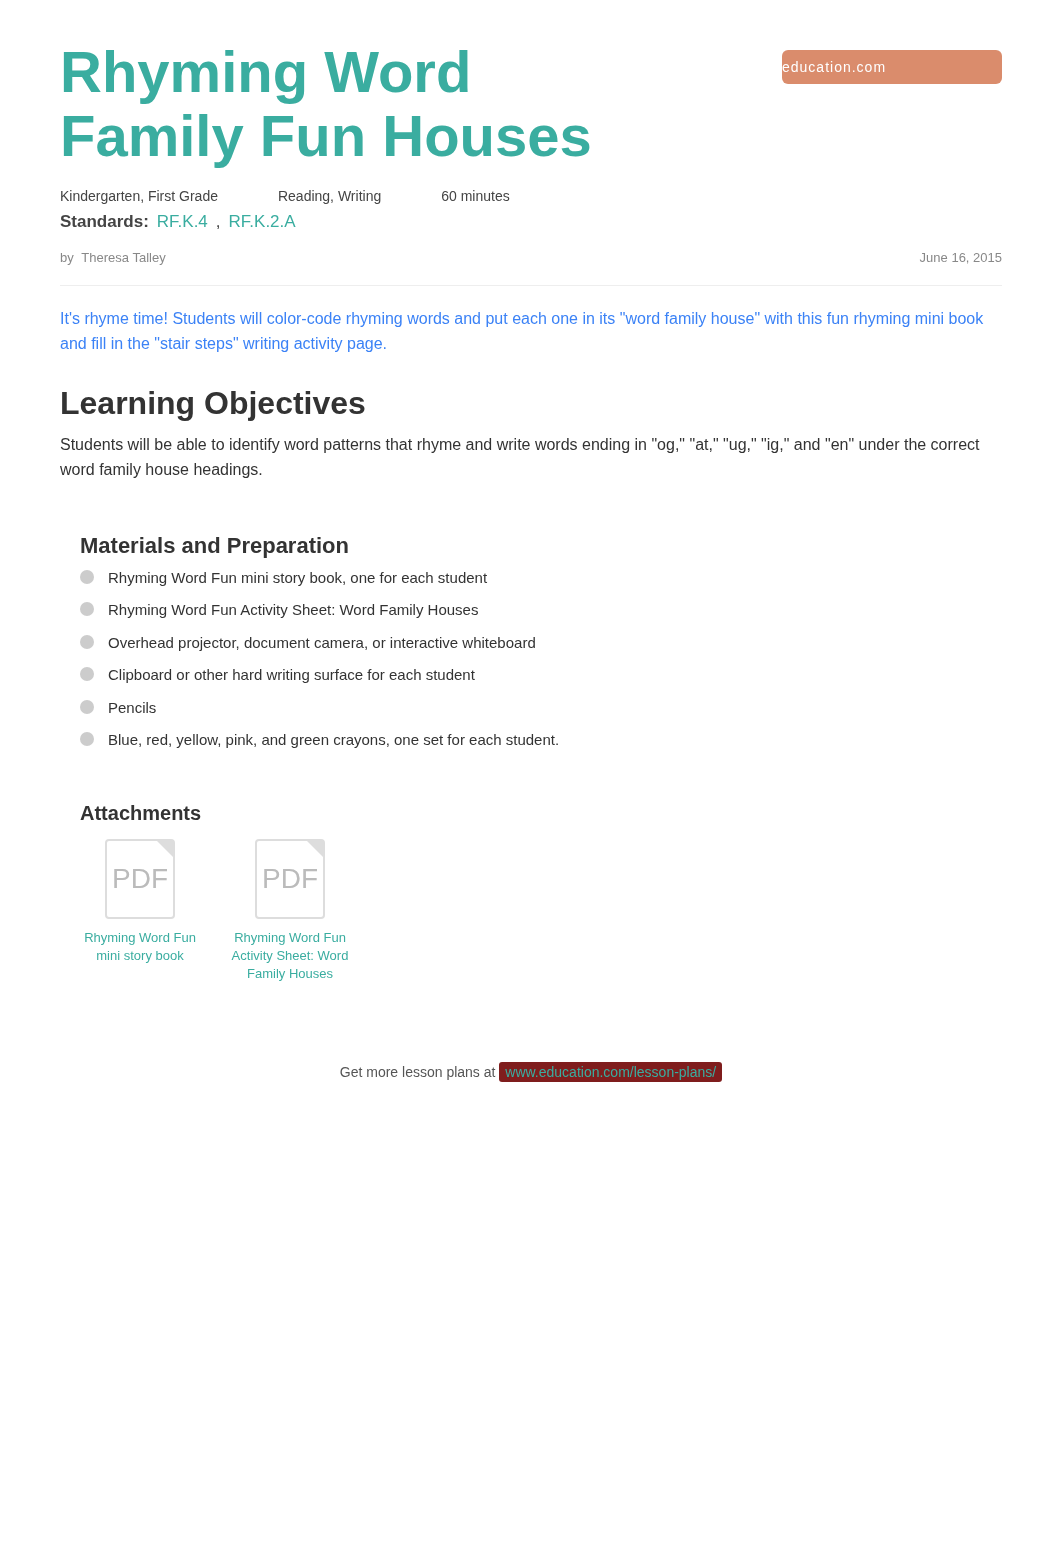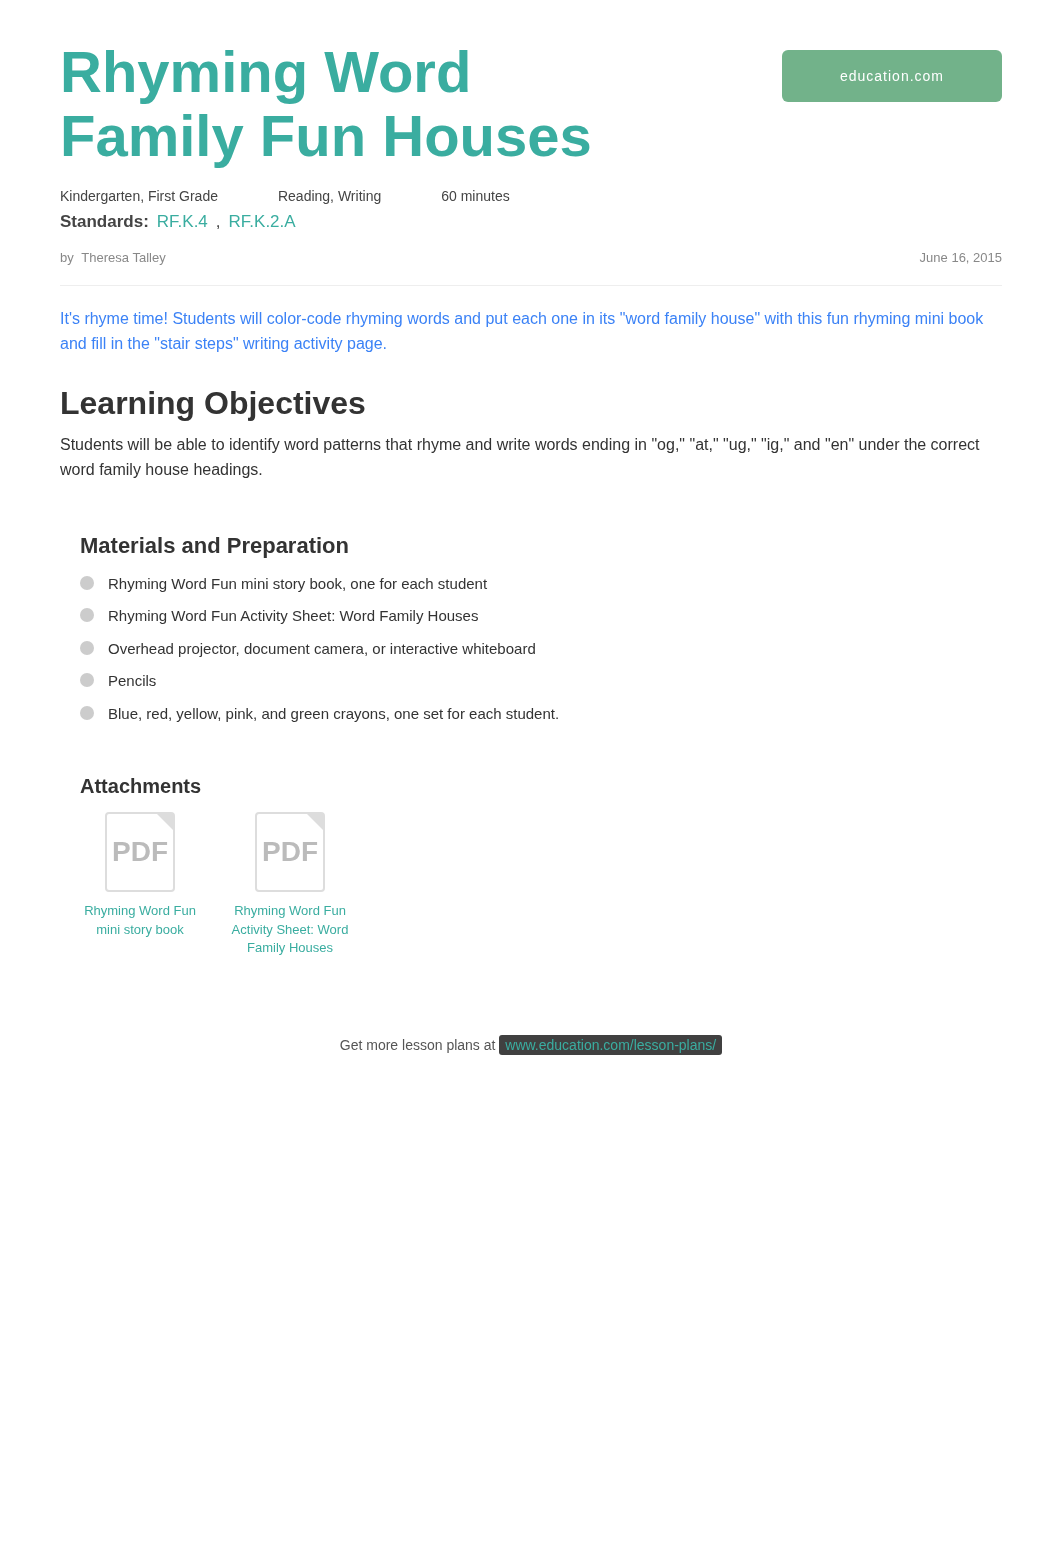--- a/index.html
+++ b/index.html
@@ -20,27 +20,26 @@
     .main-title {
       font-family: Arial, Helvetica, sans-serif;
       font-size: 58px;
       font-weight: bold;
       color: #3aada0;
       line-height: 1.1;
       max-width: 560px;
     }
     .logo-area {
       margin-top: 10px;
-      background: #15803d;
+      background: #c2410c;
       border-radius: 6px;
       width: 220px;
-      height: 52px;
-      display: flex;
-      align-items: center;
-      justify-content: center;
+      height: 34px;
+      display: flex;
+      align-items: center;
       opacity: 0.6;
     }
     .logo-text {
       color: #fff;
       font-size: 14px;
       font-family: Arial, sans-serif;
       letter-spacing: 1px;
     }
     .meta-row {
       display: flex;
@@ -100,21 +99,21 @@
     }
     .materials-section {
       margin-top: 50px;
       padding-left: 20px;
     }
     .materials-title {
       font-family: Arial, Helvetica, sans-serif;
       font-size: 22px;
       font-weight: bold;
       color: #333;
-      margin-bottom: 14px;
+      margin-bottom: 8px;
     }
     .bullet-list {
       list-style: none;
       padding: 0;
     }
     .bullet-list li {
       display: flex;
       align-items: flex-start;
       gap: 14px;
       font-family: Arial, sans-serif;
@@ -180,21 +179,21 @@
       align-items: center;
       width: 120px;
     }
     .pdf-icon {
       width: 70px;
       height: 80px;
       display: flex;
       align-items: center;
       justify-content: center;
       font-size: 28px;
-      font-weight: bold;
+      font-weight: normal;
       color: #bbb;
       font-family: Arial, sans-serif;
       border: 2px solid #ddd;
       border-radius: 4px;
       margin-bottom: 10px;
       position: relative;
     }
     .pdf-icon::before {
       content: '';
       position: absolute;
@@ -217,21 +216,21 @@
       margin-top: 80px;
       text-align: center;
       font-family: Arial, sans-serif;
       font-size: 14px;
       color: #555;
       padding-bottom: 40px;
     }
     .footer-link {
       color: #3aada0;
       text-decoration: none;
-      background: #404040;
+      background: #7f1d1d;
       padding: 2px 6px;
       border-radius: 3px;
     }
     .divider {
       border: none;
       border-top: 1px solid #eee;
       margin: 20px 0;
     }
   </style>
 </head>
@@ -281,20 +280,24 @@
         <span class="bullet-circle"></span>
         <span>Rhyming Word Fun mini story book, one for each student</span>
       </li>
       <li>
         <span class="bullet-circle"></span>
         <span>Rhyming Word Fun Activity Sheet: Word Family Houses</span>
       </li>
       <li>
         <span class="bullet-circle"></span>
         <span>Overhead projector, document camera, or interactive whiteboard</span>
+      </li>
+      <li>
+        <span class="bullet-circle"></span>
+        <span>Clipboard or other hard writing surface for each student</span>
       </li>
       <li>
         <span class="bullet-circle"></span>
         <span>Pencils</span>
       </li>
       <li>
         <span class="bullet-circle"></span>
         <span>Blue, red, yellow, pink, and green crayons, one set for each student.</span>
       </li>
     </ul>

